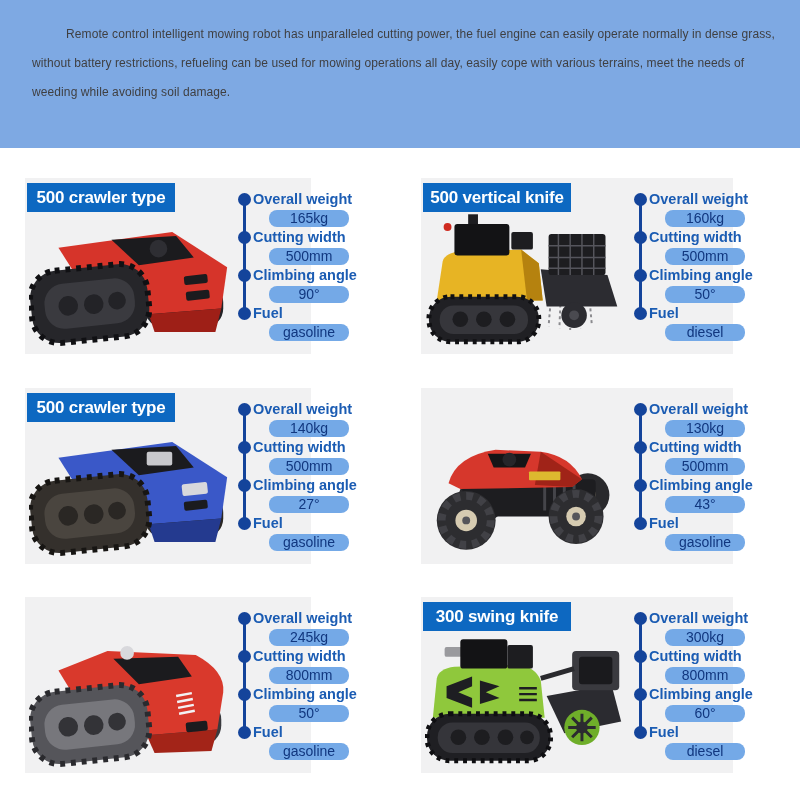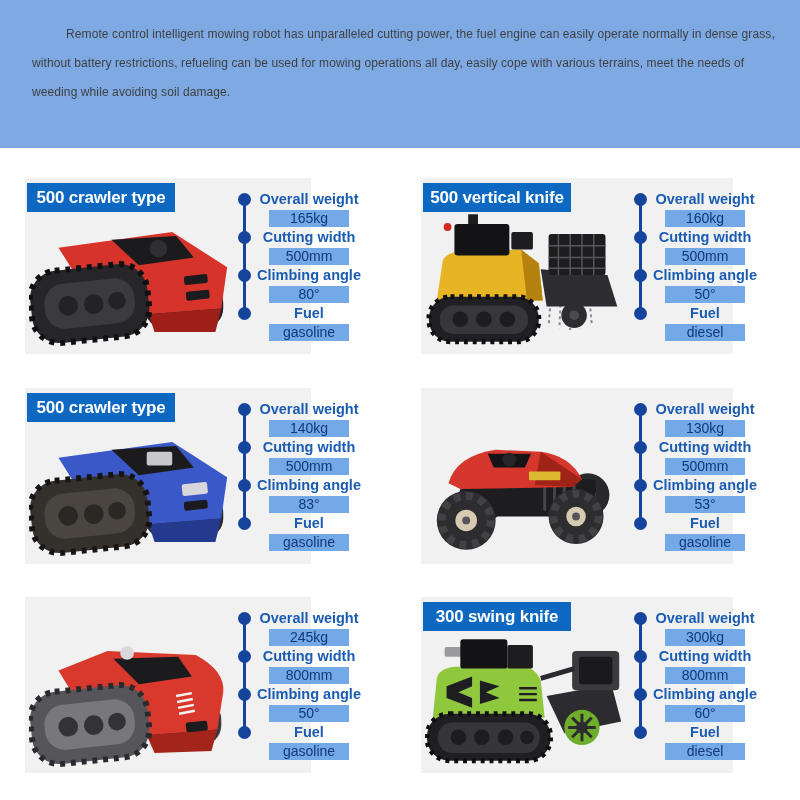--- a/index.html
+++ b/index.html
@@ -25,24 +25,24 @@
   .product-img svg { width:100%; height:100%; display:block; }
 
   
   .spec { position:absolute; left:213px; top:12px; width:150px; height:155px; }
   .rail { position:absolute; left:0; top:0; width:13px; height:100%; }
   .rail .line { position:absolute; left:5px; top:9px; width:3px; height:115px;
                 background:#14449b; }
   .rail .dot { position:absolute; left:0; width:13px; height:13px; border-radius:50%;
                background:#14449b; }
   .rows { position:absolute; left:15px; top:0; width:112px; }
-  .spec-label { height:19px; line-height:19px; text-align:center; color:#1b5cb3;
+  .spec-label { height:19px; line-height:19px; color:#1b5cb3;
                 font-size:14.5px; font-weight:700; white-space:nowrap; }
   .spec-value { height:17px; line-height:17px; margin:1px 16px; background:#74a9e7;
-                text-align:center; color:#11377f; font-size:14px; font-weight:500; }
+                text-align:center; color:#11377f; font-size:14px; font-weight:500;border-radius:8px; }
 </style>
 </head>
 <body>
 
 <div class="hero">
   <p>Remote control intelligent mowing robot has unparalleled cutting power, the fuel engine can easily operate normally in dense grass, without battery restrictions, refueling can be used for mowing operations all day, easily cope with various terrains, meet the needs of weeding while avoiding soil damage.</p>
 </div>
 
 <div class="card colL" style="top:178px">
   <div class="card-title">500 crawler type</div>
@@ -74,21 +74,21 @@
       <i class="dot" style="top:41px"></i>
       <i class="dot" style="top:79px"></i>
       <i class="dot" style="top:117px"></i>
     </div>
     <div class="rows">
       <div class="spec-label">Overall weight</div>
       <div class="spec-value">165kg</div>
       <div class="spec-label">Cutting width</div>
       <div class="spec-value">500mm</div>
       <div class="spec-label">Climbing angle</div>
-      <div class="spec-value">80°</div>
+      <div class="spec-value">90°</div>
       <div class="spec-label">Fuel</div>
       <div class="spec-value">gasoline</div>
     </div>
   </div>
 </div>
 
 <div class="card colR" style="top:178px">
   <div class="card-title">500 vertical knife</div>
   <div class="product-img">
     <svg viewBox="0 0 210 140">
@@ -171,21 +171,21 @@
       <i class="dot" style="top:41px"></i>
       <i class="dot" style="top:79px"></i>
       <i class="dot" style="top:117px"></i>
     </div>
     <div class="rows">
       <div class="spec-label">Overall weight</div>
       <div class="spec-value">140kg</div>
       <div class="spec-label">Cutting width</div>
       <div class="spec-value">500mm</div>
       <div class="spec-label">Climbing angle</div>
-      <div class="spec-value">83°</div>
+      <div class="spec-value">27°</div>
       <div class="spec-label">Fuel</div>
       <div class="spec-value">gasoline</div>
     </div>
   </div>
 </div>
 
 <div class="card colR" style="top:388px">
   <div class="product-img">
     <svg viewBox="0 0 210 140">
       <circle cx="58" cy="78" r="24" fill="#29292c"></circle>
@@ -218,21 +218,21 @@
       <i class="dot" style="top:41px"></i>
       <i class="dot" style="top:79px"></i>
       <i class="dot" style="top:117px"></i>
     </div>
     <div class="rows">
       <div class="spec-label">Overall weight</div>
       <div class="spec-value">130kg</div>
       <div class="spec-label">Cutting width</div>
       <div class="spec-value">500mm</div>
       <div class="spec-label">Climbing angle</div>
-      <div class="spec-value">53°</div>
+      <div class="spec-value">43°</div>
       <div class="spec-label">Fuel</div>
       <div class="spec-value">gasoline</div>
     </div>
   </div>
 </div>
 
 <div class="card colL" style="top:597px">
   <div class="product-img">
     <svg viewBox="0 0 210 140">
       <rect x="118" y="70" width="78" height="46" rx="20" fill="#3a3a3e"></rect>

